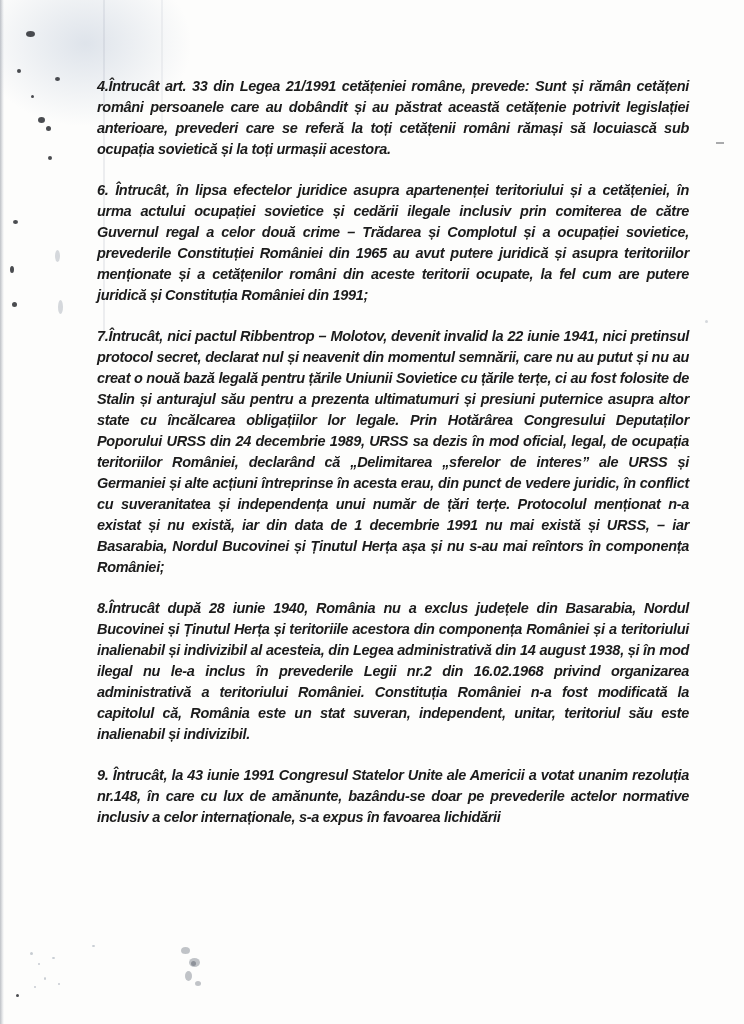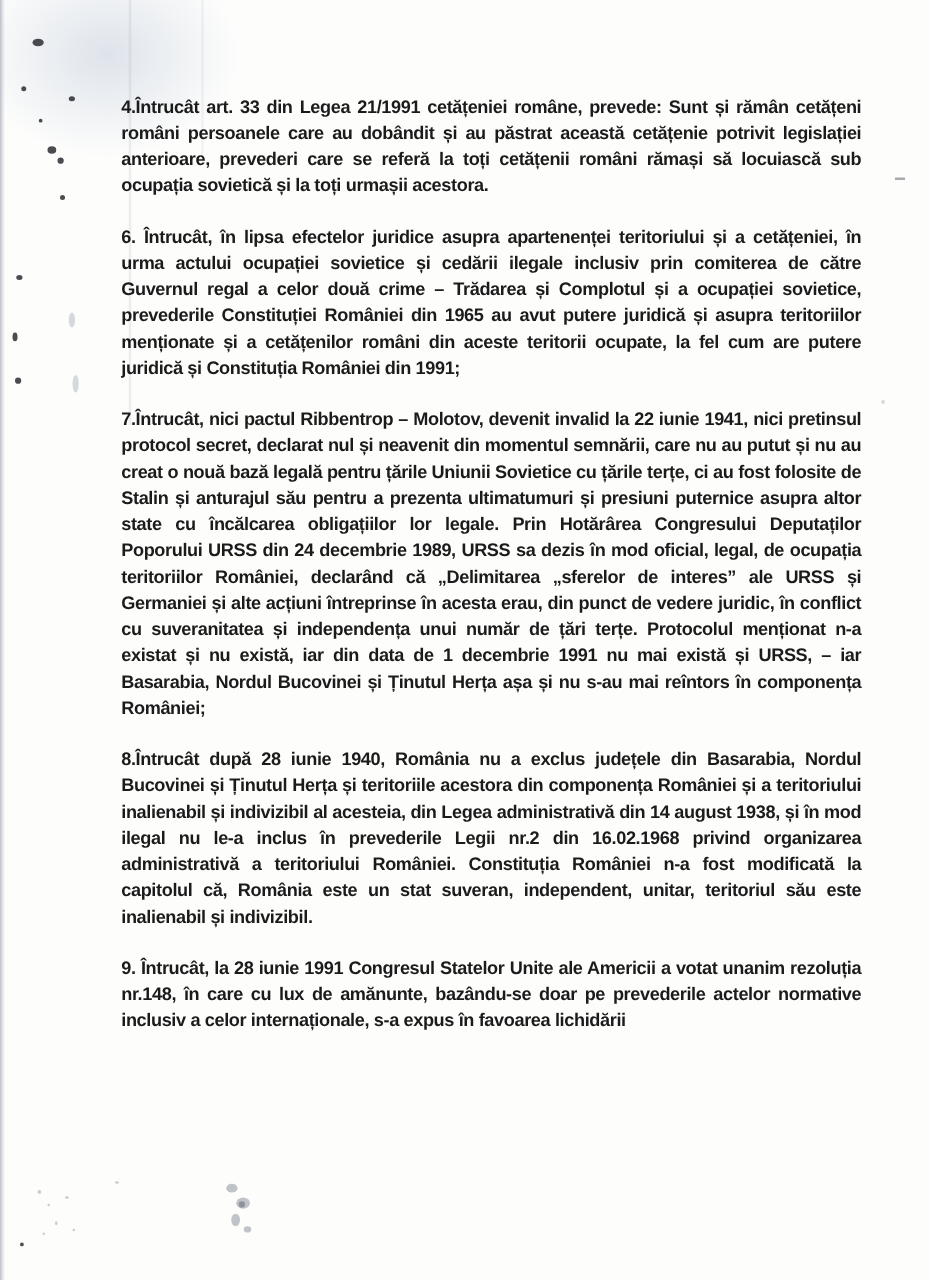--- a/index.html
+++ b/index.html
@@ -23,20 +23,21 @@
     color: #1b1b1b;
     font-size: 14.5px;
     font-weight: bold;
     line-height: 21px;
     letter-spacing: -0.3px;
     text-align: justify;
     hyphens: none;
   }
   .text-block p {
     margin: 0 0 20px 0;
+    font-style: italic;
   }
   
   .left-edge {
     position: absolute;
     left: 0; top: 0;
     width: 4px; height: 1024px;
     background: linear-gradient(to right, #a9adb4, #dfe1e4 60%, rgba(255,255,255,0));
     opacity: .75;
   }
   .smudge-tl {
@@ -106,16 +107,16 @@
   <span class="speck soft" style="left:189px;top:958px;width:11px;height:9px"></span>
   <span class="speck soft" style="left:185px;top:971px;width:7px;height:10px"></span>
   <span class="speck soft" style="left:195px;top:981px;width:6px;height:5px"></span>
   <span class="speck" style="left:191px;top:961px;width:5px;height:5px;background:#6c727b;opacity:.6"></span>
 
   <div class="text-block">
     <p>4.Întrucât art. 33 din Legea 21/1991 cetățeniei române, prevede: Sunt și rămân cetățeni români persoanele care au dobândit și au păstrat  această cetățenie potrivit legislației anterioare,  prevederi care se referă la toți cetățenii români rămași să locuiască sub ocupația sovietică și la toți urmașii acestora.</p>
     <p>6. Întrucât, în lipsa efectelor juridice asupra apartenenței teritoriului și a cetățeniei, în urma actului ocupației sovietice și cedării ilegale inclusiv prin comiterea de către Guvernul regal a celor două crime – Trădarea și Complotul și a ocupației sovietice, prevederile Constituției României din 1965 au avut putere juridică și asupra teritoriilor menționate și a cetățenilor români din aceste teritorii ocupate, la fel cum are putere juridică și Constituția României din 1991;</p>
     <p>7.Întrucât, nici pactul Ribbentrop – Molotov, devenit invalid la 22 iunie 1941, nici pretinsul protocol secret, declarat nul și neavenit din momentul semnării, care nu au putut și nu au creat o nouă bază legală pentru țările Uniunii Sovietice cu țările terțe, ci au fost folosite de Stalin și anturajul său pentru a prezenta ultimatumuri și presiuni puternice asupra altor state cu încălcarea obligațiilor lor legale. Prin Hotărârea Congresului Deputaților Poporului URSS din 24 decembrie 1989, URSS sa dezis în mod oficial, legal, de ocupația teritoriilor României, declarând că „Delimitarea „sferelor de interes” ale URSS și Germaniei și alte acțiuni întreprinse în acesta erau, din punct de vedere juridic, în conflict cu suveranitatea și independența unui număr de țări terțe.  Protocolul menționat n-a existat și nu există, iar din data de 1 decembrie 1991 nu mai există și URSS, – iar Basarabia, Nordul Bucovinei și Ținutul Herța așa și nu s-au mai reîntors în componența României;</p>
     <p>8.Întrucât după 28 iunie 1940, România nu a exclus județele din Basarabia, Nordul Bucovinei și Ținutul Herța și teritoriile acestora din componența României și a teritoriului inalienabil și indivizibil al acesteia, din Legea administrativă din 14 august 1938, și în mod ilegal nu le-a inclus în prevederile Legii nr.2 din 16.02.1968 privind organizarea administrativă a teritoriului României. Constituția României n-a fost modificată la capitolul că, România este un stat suveran, independent, unitar, teritoriul său este inalienabil și indivizibil.</p>
-    <p>9. Întrucât, la 28 iunie 1991 Congresul Statelor Unite ale Americii a votat unanim rezoluția nr.148, în care cu lux de amănunte, bazându-se doar pe prevederile actelor normative inclusiv a celor internaționale, s-a expus în favoarea lichidării</p>
+    <p>9. Întrucât, la 43 iunie 1991 Congresul Statelor Unite ale Americii a votat unanim rezoluția nr.148, în care cu lux de amănunte, bazându-se doar pe prevederile actelor normative inclusiv a celor internaționale, s-a expus în favoarea lichidării</p>
   </div>
 
 </div>
 
 </body></html>

